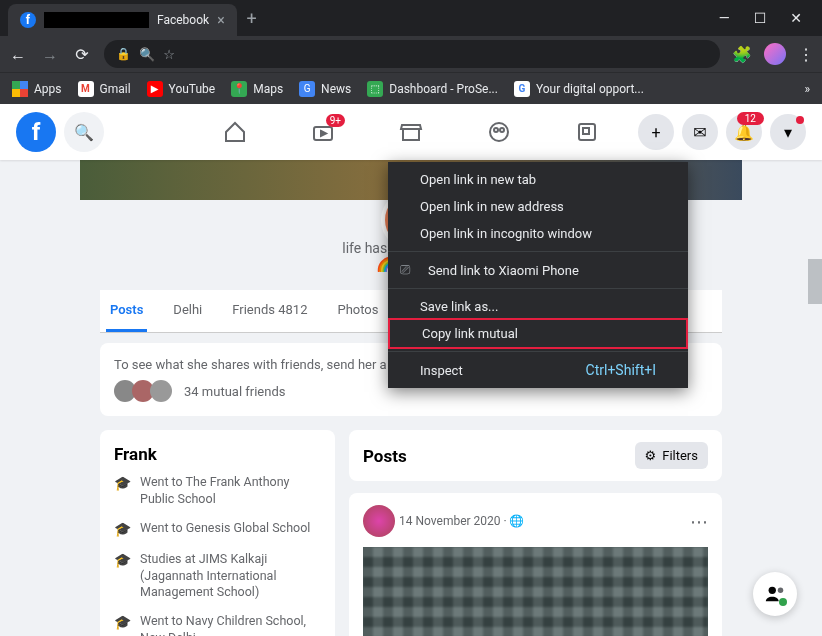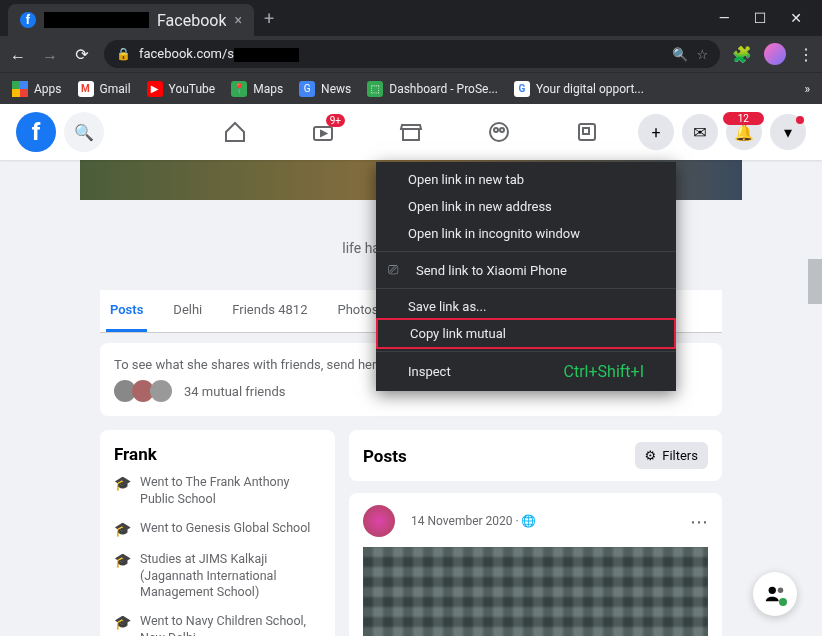--- a/index.html
+++ b/index.html
@@ -2,21 +2,21 @@
 <html><head>
 <meta charset="utf-8">
 <style>
 * { margin: 0; padding: 0; box-sizing: border-box; font-family: -apple-system, BlinkMacSystemFont, "Segoe UI", Roboto, Helvetica, Arial, sans-serif; }
 body { width: 822px; height: 636px; background: #202124; overflow: hidden; position: relative; }
 
 
 .titlebar { height: 36px; background: #202124; display: flex; align-items: center; }
 .tab { display: flex; align-items: center; height: 32px; background: #35363a; border-radius: 8px 8px 0 0; padding: 0 12px; margin-left: 8px; margin-top: 4px; gap: 8px; min-width: 220px; }
 .tab .favicon { width: 16px; height: 16px; background: #1877f2; border-radius: 50%; display:flex;align-items:center;justify-content:center;color:#fff;font-weight:bold;font-size:12px;}
-.tab .tabtitle { color: #e8eaed; font-size: 16px; flex:1; white-space:nowrap; overflow:hidden; text-overflow:ellipsis;}
+.tab .tabtitle { color: #e8eaed; font-size: 12px; flex:1; white-space:nowrap; overflow:hidden; text-overflow:ellipsis;}
 .tab .closex { color: #9aa0a6; font-size: 14px; }
 .tab .blackout { background:#000; width:105px; height:16px; }
 .newtab { color:#9aa0a6; font-size:18px; margin-left:10px; }
 .winctrl { margin-left:auto; display:flex; gap:24px; padding-right:20px; color:#e8eaed; }
 .winctrl span { font-size:14px; }
 
 .toolbar { height: 36px; background: #35363a; display:flex; align-items:center; padding: 0 8px; gap:12px; }
 .toolbar .navbtn { color:#e8eaed; font-size:16px; width:20px; text-align:center;}
 .toolbar .navbtn.dim { color:#80868b; }
 .addressbar { flex:1; background:#202124; border-radius:20px; height:28px; display:flex; align-items:center; padding:0 12px; gap:8px; color:#e8eaed; font-size:13px;}
@@ -42,21 +42,21 @@
 
 .fbpage { background:#f0f2f5; height: calc(636px - 36px - 36px - 32px); overflow:hidden; position:relative;}
 .fbheader { height:56px; background:#fff; display:flex; align-items:center; padding:0 16px; box-shadow:0 1px 2px rgba(0,0,0,0.1); position:relative; z-index:5;}
 .fblogo { width:40px;height:40px;background:#1877f2;border-radius:50%;display:flex;align-items:center;justify-content:center;color:#fff;font-weight:bold;font-size:24px;}
 .fbsearch { width:40px;height:40px;background:#f0f2f5;border-radius:50%;display:flex;align-items:center;justify-content:center;margin-left:8px;color:#65676b;}
 .fbnav { position:absolute; left:50%; transform:translateX(-50%); display:flex; gap:60px;}
 .fbnav .nv { width:28px; height:28px; color:#65676b; position:relative; display:flex;align-items:center;justify-content:center;}
 .fbnav .nv .badge { position:absolute; top:-4px; right:-8px; background:#e41e3f; color:#fff; font-size:10px; padding:1px 4px; border-radius:8px;}
 .fbright { margin-left:auto; display:flex; gap:8px; align-items:center;}
 .fbright .rb { width:36px;height:36px;background:#e4e6eb;border-radius:50%;display:flex;align-items:center;justify-content:center;color:#050505;position:relative;}
-.fbright .rb .badge { position:absolute; top:-2px; right:-2px; background:#e41e3f; color:#fff; font-size:10px; padding:1px 15px; border-radius:8px;}
+.fbright .rb .badge { position:absolute; top:-2px; right:-2px; background:#e41e3f; color:#fff; font-size:10px; padding:1px 8px; border-radius:8px;}
 .fbright .rb .dot { position:absolute; top:2px; right:2px; width:8px;height:8px;background:#e41e3f;border-radius:50%;}
 
 .cover { height:40px; margin:0 80px; background:linear-gradient(90deg,#4a5d3a,#8b6f3e,#3a4a5d);}
 .profilepic { position:absolute; width:60px; height:60px; border-radius:50%; background:radial-gradient(circle,#f4a261,#e76f51); border:4px solid #fff; left:50%; transform:translateX(-50%); top:30px;}
 .bio { text-align:center; margin-top:40px; color:#65676b; font-size:14px;}
 
 .tabsrow { background:#fff; border-bottom:1px solid #ccc; margin:0 100px; margin-top:18px; padding:0 6px;}
 .tabsrow .inner{ display:flex; gap:22px; font-size:13px; color:#65676b;}
 .tabsrow a { padding:12px 4px; }
 .tabsrow a.active { color:#1877f2; border-bottom:3px solid #1877f2; font-weight:600;}
@@ -70,38 +70,38 @@
 .twocol { display:flex; gap:14px; margin:14px 100px 0 100px;}
 .leftcol { width:235px; background:#fff; border-radius:8px; padding:14px;}
 .leftcol h3 { font-size:17px; font-weight:bold; margin-bottom:10px;}
 .introitem { display:flex; gap:10px; font-size:12.5px; color:#65676b; margin-bottom:12px; line-height:1.35;}
 .introitem .ii { color:#8a8d91; font-size:14px; width:16px; flex-shrink:0;}
 .rightcol { flex:1; }
 .postshdr { background:#fff; border-radius:8px; padding:12px 14px; display:flex; align-items:center; justify-content:space-between;}
 .postshdr h3 { font-size:17px; font-weight:bold;}
 .filterbtn { background:#e4e6eb; border-radius:6px; padding:6px 10px; font-size:13px; color:#050505; display:flex; gap:6px;}
 .postcard { background:#fff; border-radius:8px; margin-top:12px; padding:12px 14px;}
-.postcard .phdr { display:flex; align-items:center; gap:16px; }
+.postcard .phdr { display:flex; align-items:center; gap:4px; }
 .postcard .pavatar { width:32px;height:32px;border-radius:50%;background:radial-gradient(circle,#d4a,#a45);}
 .postcard .pmeta { font-size:12px; color:#65676b;}
 .postcard .pmore { margin-left:auto; color:#65676b; font-size:18px;}
 .postimg { margin-top:10px; height:140px; background:#4a5a5a; position:relative; overflow:hidden;}
 .postimg::before { content:''; position:absolute; inset:0; background:
   repeating-linear-gradient(0deg, rgba(0,0,0,0.15) 0 10px, rgba(255,255,255,0.1) 10px 20px),
   repeating-linear-gradient(90deg, rgba(0,0,0,0.15) 0 10px, rgba(255,255,255,0.1) 10px 20px);
   filter:blur(1px);}
 
 
-.ctxmenu { position:absolute; top:162px; left:376px; width:300px; background:#292a2d; color:#e8eaed; font-size:13px; box-shadow:0 4px 16px rgba(0,0,0,0.5); z-index:100; padding:4px 0;}
+.ctxmenu { position:absolute; top:162px; left:388px; width:300px; background:#292a2d; color:#e8eaed; font-size:13px; box-shadow:0 4px 16px rgba(0,0,0,0.5); z-index:100; padding:4px 0;}
 .ctxmenu .mi { padding:6px 32px; display:flex; align-items:center; justify-content:space-between;}
 .ctxmenu .mi.withicon { padding-left:12px;}
 .ctxmenu .mi.withicon .lic { width:16px; margin-right:4px; color:#9aa0a6;}
 .ctxmenu hr { border:none; border-top:1px solid #3c4043; margin:4px 0;}
 .ctxmenu .highlighted { border:2px solid #e41e3f; margin:-2px 0;}
-.ctxmenu .shortcut { color:#22c55e; font-size:16px;}
+.ctxmenu .shortcut { color:#7dd3fc; font-size:14px;}
 
 .floatbtn { position:absolute; bottom:20px; right:25px; width:44px; height:44px; background:#fff; border-radius:50%; box-shadow:0 2px 8px rgba(0,0,0,0.2); display:flex; align-items:center; justify-content:center;}
 .floatbtn .dot { position:absolute; bottom:10px; right:10px; width:8px; height:8px; background:#31a24c; border-radius:50%;}
 
 .scrollthumb { position:absolute; right:0; top:155px; width:14px; height:45px; background:#bcc0c4;}
 </style>
 </head>
 <body>
 
 <div class="titlebar">
@@ -118,21 +118,20 @@
     <span>✕</span>
   </div>
 </div>
 
 <div class="toolbar">
   <span class="navbtn">←</span>
   <span class="navbtn dim">→</span>
   <span class="navbtn">⟳</span>
   <div class="addressbar">
     <span class="lock">🔒</span>
-    <span class="urltext"><span>facebook.com/s</span><span class="urlblack"></span></span>
     <span style="color:#9aa0a6">🔍</span>
     <span style="color:#9aa0a6">☆</span>
   </div>
   <span class="ricon">🧩</span>
   <span class="avatar"></span>
   <span class="dots">⋮</span>
 </div>
 
 <div class="bookmarksbar">
   <div class="bm">

